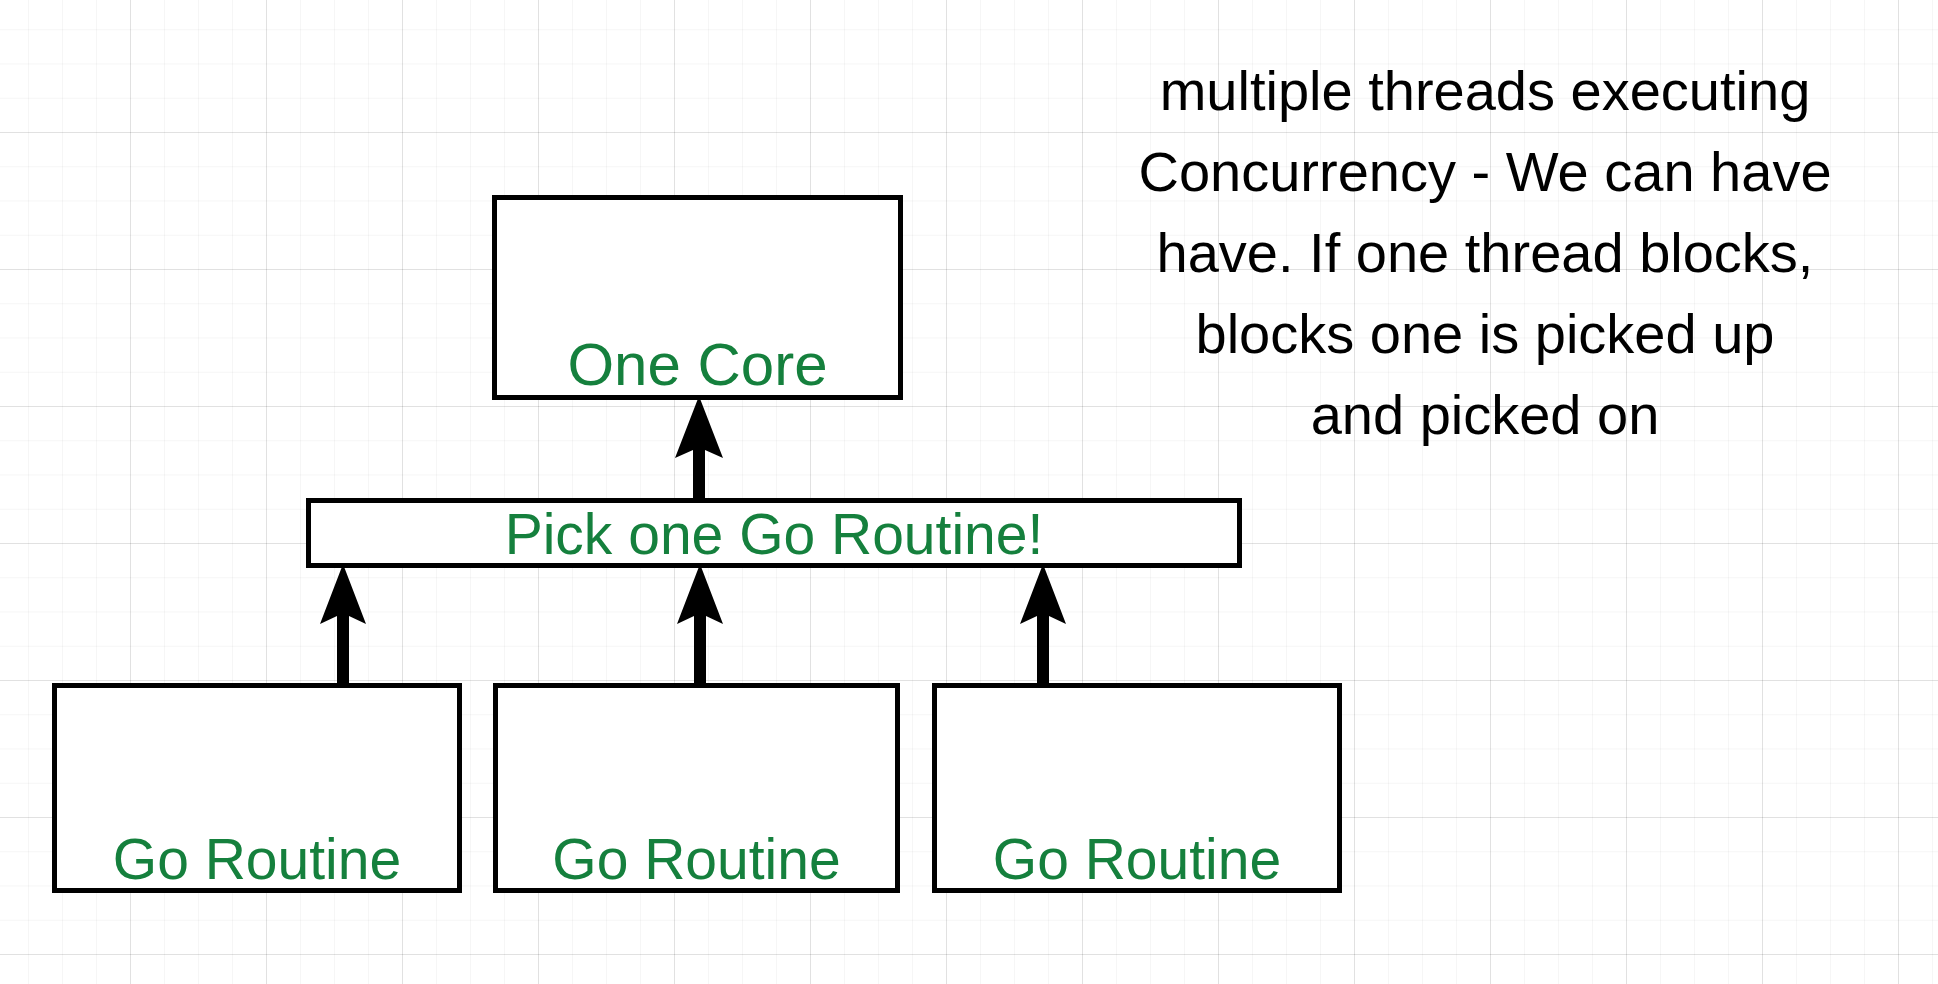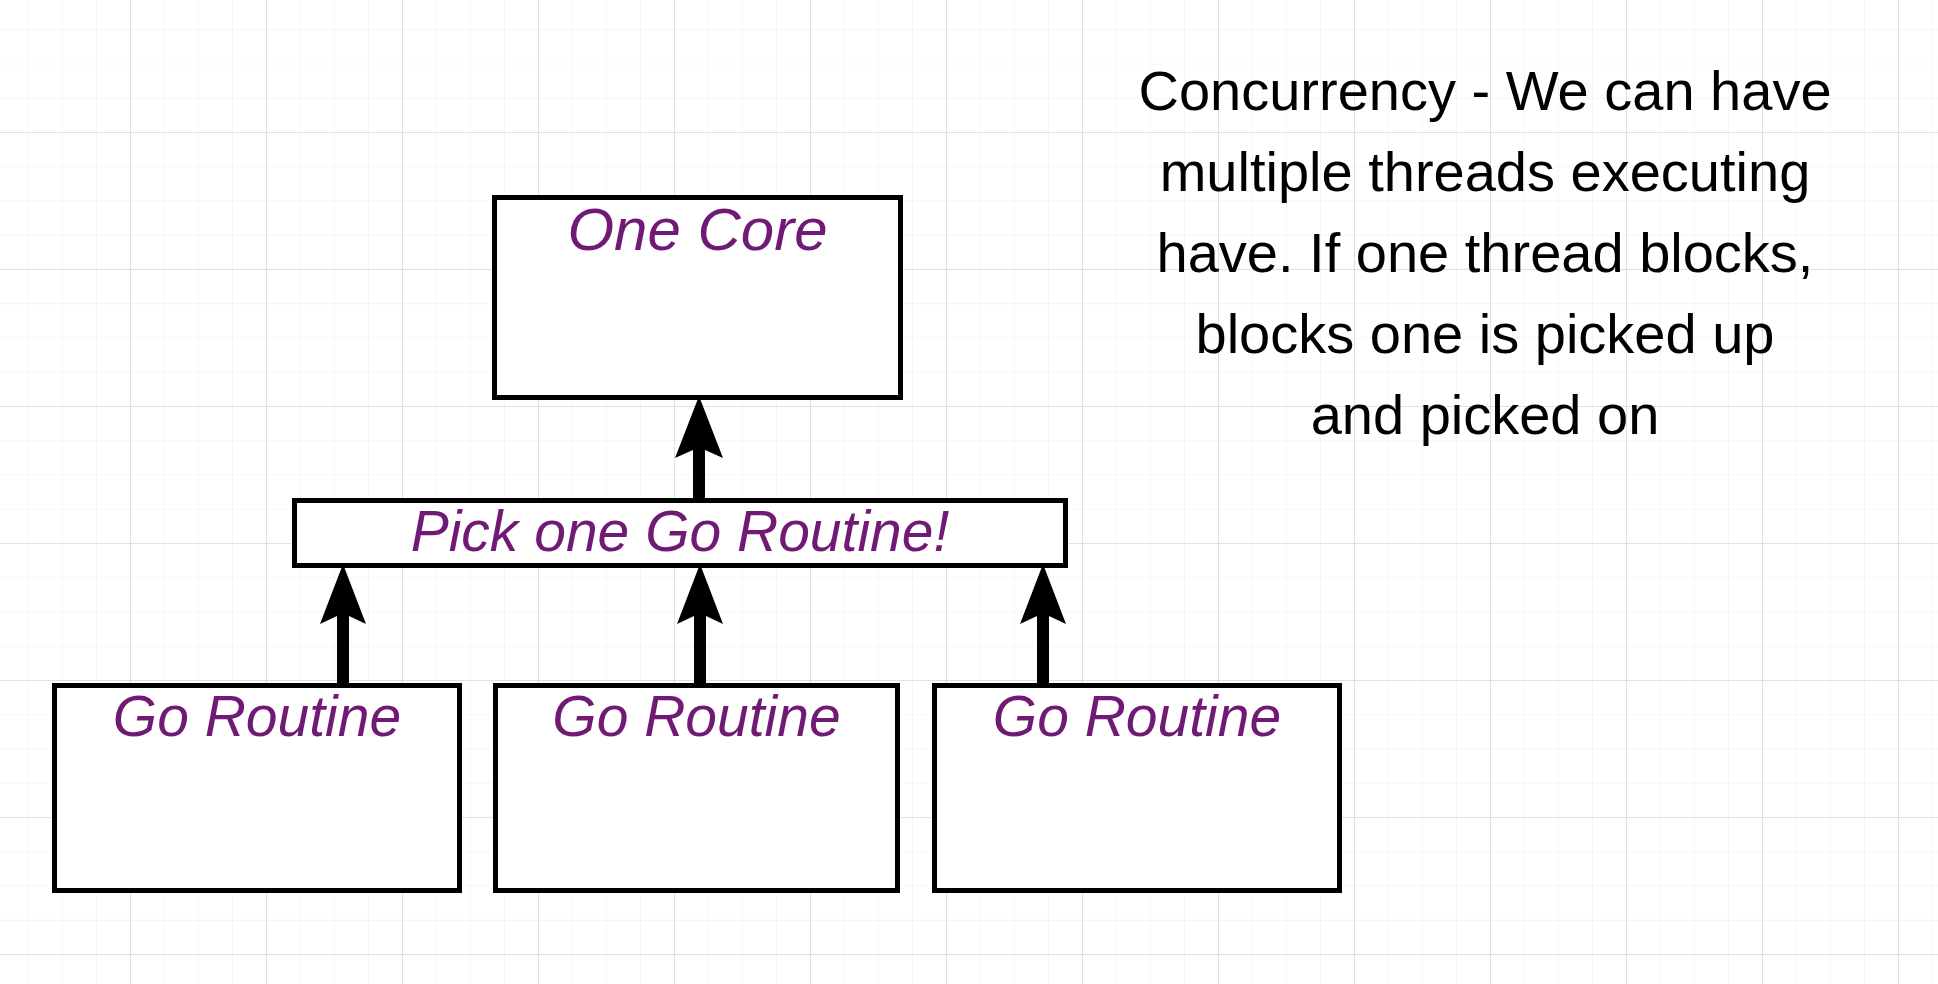--- a/index.html
+++ b/index.html
@@ -31,41 +31,40 @@
     overflow: hidden;
   }
 
   
   .node {
     position: absolute;
     box-sizing: border-box;
     border: 5px solid #000000;
     background: #ffffff;
     display: flex;
-    align-items: flex-start;
+    align-items: flex-end;
     justify-content: center;
-    color: #701a75;
+    color: #15803d;
     line-height: 1;
     white-space: nowrap;
     z-index: 3;
-    font-style: italic;
   }
 
   #box-one-core {
     left: 492px;
     top: 195px;
     width: 411px;
     height: 205px;
     font-size: 60px;
   }
 
   #box-scheduler {
-    left: 292px;
+    left: 306px;
     top: 498px;
-    width: 776px;
+    width: 936px;
     height: 70px;
     font-size: 57px;
   }
 
   .goroutine-box {
     top: 683px;
     height: 210px;
     font-size: 57px;
   }
   #box-goroutine-0 { left: 52px;  width: 410px; }
@@ -98,22 +97,22 @@
     z-index: 1;
   }
   #caption .cap-line { display: block; }
 </style>
 </head>
 <body>
 
 <div id="canvas">
 
   <div id="caption">
+    <span class="cap-line">multiple threads executing</span>
     <span class="cap-line">Concurrency - We can have</span>
-    <span class="cap-line">multiple threads executing</span>
     <span class="cap-line">have.  If one thread blocks,</span>
     <span class="cap-line">blocks one is picked up</span>
     <span class="cap-line">and picked on</span>
   </div>
 
   <div id="box-one-core" class="node">
     <span>One Core</span>
   </div>
 
   <svg id="arrow-scheduler-to-core" class="arrow" width="62" height="106" viewBox="0 0 62 106">

